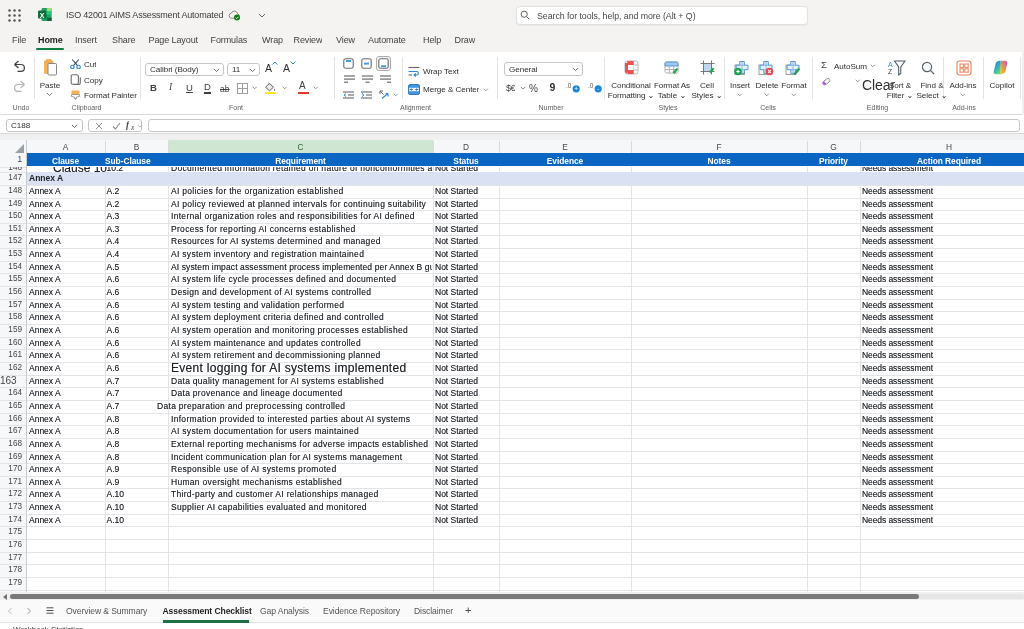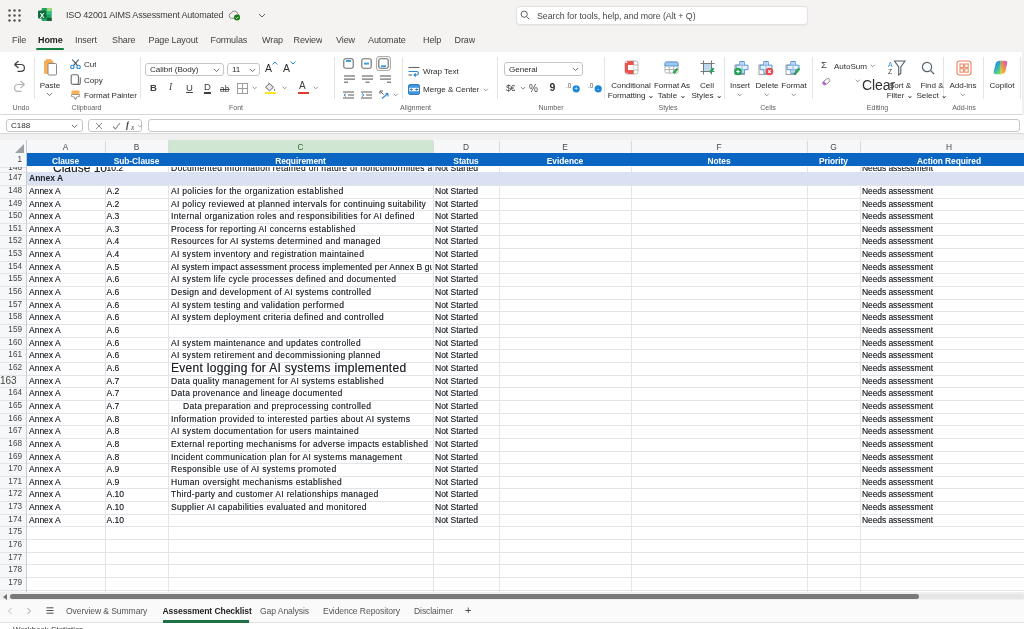--- a/index.html
+++ b/index.html
@@ -574,21 +574,21 @@
 <div class="ab" style="left:0;top:501.10px;width:1024px;height:1px;background:#e2e4e7;z-index:1;"></div>
 <div class="ab" style="left:0;top:513.75px;width:1024px;height:1px;background:#e2e4e7;z-index:1;"></div>
 <div class="ab" style="left:0;top:526.40px;width:1024px;height:1px;background:#e2e4e7;z-index:1;"></div>
 <div class="ab" style="left:0;top:539.05px;width:1024px;height:1px;background:#e2e4e7;z-index:1;"></div>
 <div class="ab" style="left:0;top:551.70px;width:1024px;height:1px;background:#e2e4e7;z-index:1;"></div>
 <div class="ab" style="left:0;top:564.35px;width:1024px;height:1px;background:#e2e4e7;z-index:1;"></div>
 <div class="ab" style="left:0;top:577.00px;width:1024px;height:1px;background:#e2e4e7;z-index:1;"></div>
 <div class="ab" style="left:0;top:589.65px;width:1024px;height:1px;background:#e2e4e7;z-index:1;"></div>
 <div class="ab" style="left:0;top:153.4px;width:1024px;height:13.1px;background:#0b66c3;z-index:2;"></div>
 <div class="ab ct" style="left:26px;top:155.6px;width:79px;text-align:center;font-size:8.4px;font-weight:bold;color:#fff;z-index:3;letter-spacing:-0.05px;">Clause</div>
-<div class="ab ct" style="left:105px;top:155.6px;width:63px;text-align:center;font-size:8.4px;font-weight:bold;color:#fff;z-index:3;letter-spacing:-0.05px;">Sub-Clause</div>
+<div class="ab ct" style="left:105px;top:155.6px;width:63px;text-align:left;font-size:8.4px;font-weight:bold;color:#fff;z-index:3;letter-spacing:-0.05px;">Sub-Clause</div>
 <div class="ab ct" style="left:168px;top:155.6px;width:265px;text-align:center;font-size:8.4px;font-weight:bold;color:#fff;z-index:3;letter-spacing:-0.05px;">Requirement</div>
 <div class="ab ct" style="left:433px;top:155.6px;width:66px;text-align:center;font-size:8.4px;font-weight:bold;color:#fff;z-index:3;letter-spacing:-0.05px;">Status</div>
 <div class="ab ct" style="left:499px;top:155.6px;width:132px;text-align:center;font-size:8.4px;font-weight:bold;color:#fff;z-index:3;letter-spacing:-0.05px;">Evidence</div>
 <div class="ab ct" style="left:631px;top:155.6px;width:176px;text-align:center;font-size:8.4px;font-weight:bold;color:#fff;z-index:3;letter-spacing:-0.05px;">Notes</div>
 <div class="ab ct" style="left:807px;top:155.6px;width:53px;text-align:center;font-size:8.4px;font-weight:bold;color:#fff;z-index:3;letter-spacing:-0.05px;">Priority</div>
 <div class="ab ct" style="left:860px;top:155.6px;width:178px;text-align:center;font-size:8.4px;font-weight:bold;color:#fff;z-index:3;letter-spacing:-0.05px;">Action Required</div>
 <div class="ab" style="left:0;top:166.5px;width:1024px;height:5.7px;overflow:hidden;z-index:2;">
     <div style="position:absolute;left:0;top:-4.5px;width:1024px;height:12.65px;">
       <div style="position:absolute;left:29px;top:0;height:12.65px;line-height:12.65px;font-size:12px;color:#1e2228;text-shadow:0 0 0.4px rgba(30,34,40,0.55);white-space:nowrap;margin-left:24px;">Clause 10</div>
       <div style="position:absolute;left:106.5px;top:0;height:12.65px;line-height:12.65px;font-size:8.5px;color:#1e2228;text-shadow:0 0 0.4px rgba(30,34,40,0.55);white-space:nowrap;">10.2</div>
@@ -673,20 +673,21 @@
 <div class="ab" style="left:0;top:311.35px;width:1024px;height:12.65px;z-index:2;">
     <div style="position:absolute;left:29px;top:0;height:12.65px;line-height:12.65px;font-size:8.5px;color:#1e2228;text-shadow:0 0 0.4px rgba(30,34,40,0.55);white-space:nowrap;">Annex A</div>
 <div style="position:absolute;left:106.5px;top:0;height:12.65px;line-height:12.65px;font-size:8.5px;color:#1e2228;text-shadow:0 0 0.4px rgba(30,34,40,0.55);white-space:nowrap;">A.6</div>
 <div style="position:absolute;left:171px;top:0;width:261px;height:12.65px;line-height:12.65px;font-size:8.5px;color:#1e2228;text-shadow:0 0 0.4px rgba(30,34,40,0.55);letter-spacing:0.3px;white-space:nowrap;overflow:hidden;">AI system deployment criteria defined and controlled</div>
 <div style="position:absolute;left:435px;top:0;height:12.65px;line-height:12.65px;font-size:8.5px;color:#1e2228;text-shadow:0 0 0.4px rgba(30,34,40,0.55);white-space:nowrap;">Not Started</div>
 <div style="position:absolute;left:862px;top:0;height:12.65px;line-height:12.65px;font-size:8.5px;color:#1e2228;text-shadow:0 0 0.4px rgba(30,34,40,0.55);letter-spacing:-0.08px;white-space:nowrap;">Needs assessment</div>
   </div>
 <div class="ab" style="left:0;top:324.00px;width:1024px;height:12.65px;z-index:2;">
     <div style="position:absolute;left:29px;top:0;height:12.65px;line-height:12.65px;font-size:8.5px;color:#1e2228;text-shadow:0 0 0.4px rgba(30,34,40,0.55);white-space:nowrap;">Annex A</div>
 <div style="position:absolute;left:106.5px;top:0;height:12.65px;line-height:12.65px;font-size:8.5px;color:#1e2228;text-shadow:0 0 0.4px rgba(30,34,40,0.55);white-space:nowrap;">A.6</div>
+<div style="position:absolute;left:171px;top:0;width:261px;height:12.65px;line-height:12.65px;font-size:8.5px;color:#1e2228;text-shadow:0 0 0.4px rgba(30,34,40,0.55);letter-spacing:0.3px;white-space:nowrap;overflow:hidden;">AI system operation and monitoring processes established</div>
 <div style="position:absolute;left:435px;top:0;height:12.65px;line-height:12.65px;font-size:8.5px;color:#1e2228;text-shadow:0 0 0.4px rgba(30,34,40,0.55);white-space:nowrap;">Not Started</div>
 <div style="position:absolute;left:862px;top:0;height:12.65px;line-height:12.65px;font-size:8.5px;color:#1e2228;text-shadow:0 0 0.4px rgba(30,34,40,0.55);letter-spacing:-0.08px;white-space:nowrap;">Needs assessment</div>
   </div>
 <div class="ab" style="left:0;top:336.65px;width:1024px;height:12.65px;z-index:2;">
     <div style="position:absolute;left:29px;top:0;height:12.65px;line-height:12.65px;font-size:8.5px;color:#1e2228;text-shadow:0 0 0.4px rgba(30,34,40,0.55);white-space:nowrap;">Annex A</div>
 <div style="position:absolute;left:106.5px;top:0;height:12.65px;line-height:12.65px;font-size:8.5px;color:#1e2228;text-shadow:0 0 0.4px rgba(30,34,40,0.55);white-space:nowrap;">A.6</div>
 <div style="position:absolute;left:171px;top:0;width:261px;height:12.65px;line-height:12.65px;font-size:8.5px;color:#1e2228;text-shadow:0 0 0.4px rgba(30,34,40,0.55);letter-spacing:0.3px;white-space:nowrap;overflow:hidden;">AI system maintenance and updates controlled</div>
 <div style="position:absolute;left:435px;top:0;height:12.65px;line-height:12.65px;font-size:8.5px;color:#1e2228;text-shadow:0 0 0.4px rgba(30,34,40,0.55);white-space:nowrap;">Not Started</div>
 <div style="position:absolute;left:862px;top:0;height:12.65px;line-height:12.65px;font-size:8.5px;color:#1e2228;text-shadow:0 0 0.4px rgba(30,34,40,0.55);letter-spacing:-0.08px;white-space:nowrap;">Needs assessment</div>
   </div>
@@ -714,21 +715,21 @@
 <div class="ab" style="left:0;top:387.25px;width:1024px;height:12.65px;z-index:2;">
     <div style="position:absolute;left:29px;top:0;height:12.65px;line-height:12.65px;font-size:8.5px;color:#1e2228;text-shadow:0 0 0.4px rgba(30,34,40,0.55);white-space:nowrap;">Annex A</div>
 <div style="position:absolute;left:106.5px;top:0;height:12.65px;line-height:12.65px;font-size:8.5px;color:#1e2228;text-shadow:0 0 0.4px rgba(30,34,40,0.55);white-space:nowrap;">A.7</div>
 <div style="position:absolute;left:171px;top:0;width:261px;height:12.65px;line-height:12.65px;font-size:8.5px;color:#1e2228;text-shadow:0 0 0.4px rgba(30,34,40,0.55);letter-spacing:0.3px;white-space:nowrap;overflow:hidden;">Data provenance and lineage documented</div>
 <div style="position:absolute;left:435px;top:0;height:12.65px;line-height:12.65px;font-size:8.5px;color:#1e2228;text-shadow:0 0 0.4px rgba(30,34,40,0.55);white-space:nowrap;">Not Started</div>
 <div style="position:absolute;left:862px;top:0;height:12.65px;line-height:12.65px;font-size:8.5px;color:#1e2228;text-shadow:0 0 0.4px rgba(30,34,40,0.55);letter-spacing:-0.08px;white-space:nowrap;">Needs assessment</div>
   </div>
 <div class="ab" style="left:0;top:399.90px;width:1024px;height:12.65px;z-index:2;">
     <div style="position:absolute;left:29px;top:0;height:12.65px;line-height:12.65px;font-size:8.5px;color:#1e2228;text-shadow:0 0 0.4px rgba(30,34,40,0.55);white-space:nowrap;">Annex A</div>
 <div style="position:absolute;left:106.5px;top:0;height:12.65px;line-height:12.65px;font-size:8.5px;color:#1e2228;text-shadow:0 0 0.4px rgba(30,34,40,0.55);white-space:nowrap;">A.7</div>
-<div style="position:absolute;left:183px;top:0;width:261px;height:16px;line-height:12.65px;font-size:8.5px;color:#1e2228;text-shadow:0 0 0.4px rgba(30,34,40,0.55);letter-spacing:0.3px;white-space:nowrap;overflow:hidden;">Data preparation and preprocessing controlled</div>
+<div style="position:absolute;left:157px;top:0;width:261px;height:16px;line-height:12.65px;font-size:8.5px;color:#1e2228;text-shadow:0 0 0.4px rgba(30,34,40,0.55);letter-spacing:0.3px;white-space:nowrap;overflow:hidden;">Data preparation and preprocessing controlled</div>
 <div style="position:absolute;left:435px;top:0;height:12.65px;line-height:12.65px;font-size:8.5px;color:#1e2228;text-shadow:0 0 0.4px rgba(30,34,40,0.55);white-space:nowrap;">Not Started</div>
 <div style="position:absolute;left:862px;top:0;height:12.65px;line-height:12.65px;font-size:8.5px;color:#1e2228;text-shadow:0 0 0.4px rgba(30,34,40,0.55);letter-spacing:-0.08px;white-space:nowrap;">Needs assessment</div>
   </div>
 <div class="ab" style="left:0;top:412.55px;width:1024px;height:12.65px;z-index:2;">
     <div style="position:absolute;left:29px;top:0;height:12.65px;line-height:12.65px;font-size:8.5px;color:#1e2228;text-shadow:0 0 0.4px rgba(30,34,40,0.55);white-space:nowrap;">Annex A</div>
 <div style="position:absolute;left:106.5px;top:0;height:12.65px;line-height:12.65px;font-size:8.5px;color:#1e2228;text-shadow:0 0 0.4px rgba(30,34,40,0.55);white-space:nowrap;">A.8</div>
 <div style="position:absolute;left:171px;top:0;width:261px;height:12.65px;line-height:12.65px;font-size:8.5px;color:#1e2228;text-shadow:0 0 0.4px rgba(30,34,40,0.55);letter-spacing:0.3px;white-space:nowrap;overflow:hidden;">Information provided to interested parties about AI systems</div>
 <div style="position:absolute;left:435px;top:0;height:12.65px;line-height:12.65px;font-size:8.5px;color:#1e2228;text-shadow:0 0 0.4px rgba(30,34,40,0.55);white-space:nowrap;">Not Started</div>
 <div style="position:absolute;left:862px;top:0;height:12.65px;line-height:12.65px;font-size:8.5px;color:#1e2228;text-shadow:0 0 0.4px rgba(30,34,40,0.55);letter-spacing:-0.08px;white-space:nowrap;">Needs assessment</div>
   </div>

